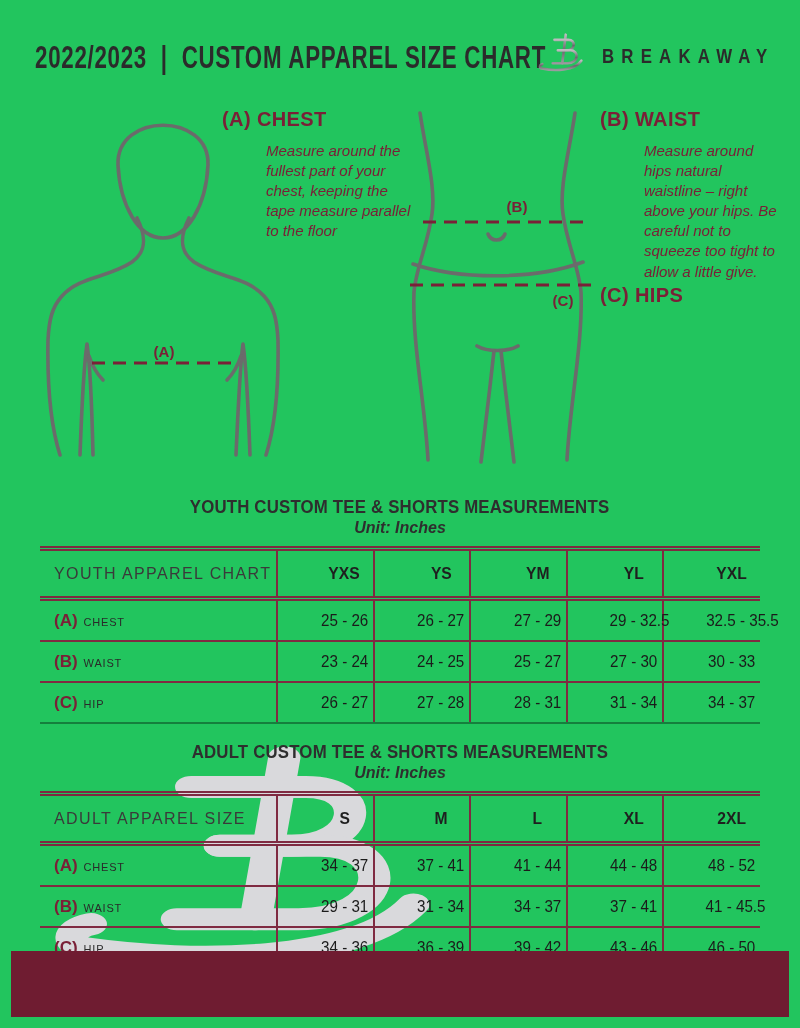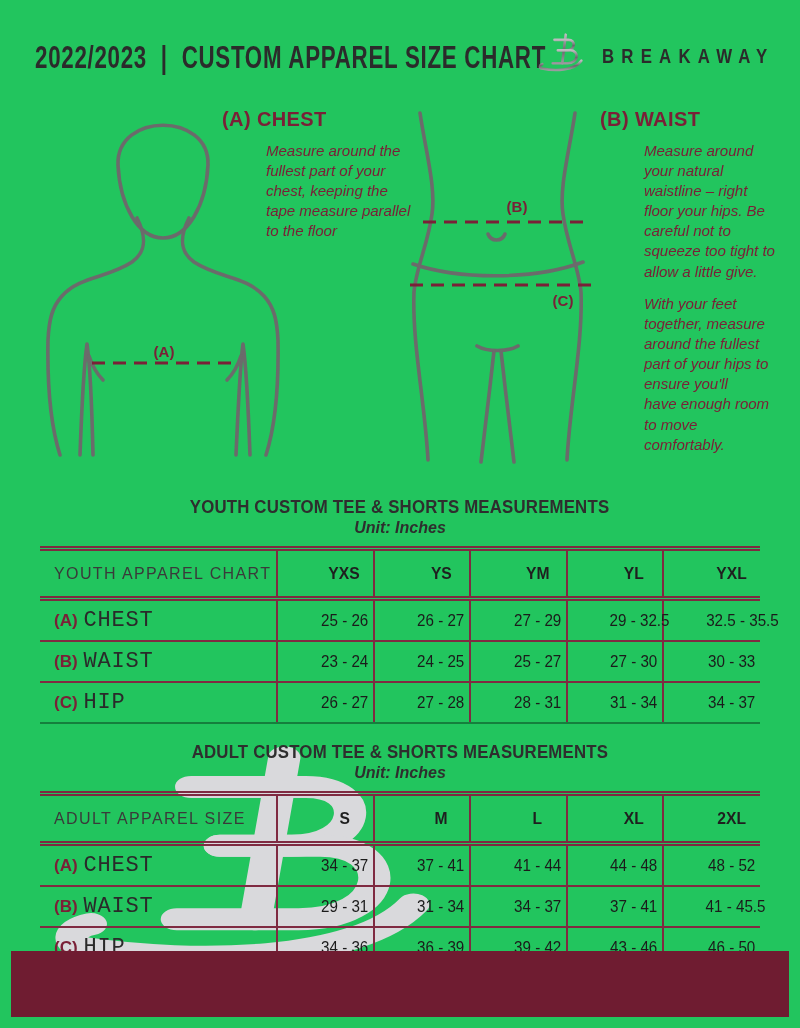--- a/index.html
+++ b/index.html
@@ -35,21 +35,21 @@
   .tbl-unit{font-size:16px;font-style:italic;font-weight:bold;color:#2e2e2e;margin-top:1px;}
   table.size-table{width:720px;border-collapse:collapse;table-layout:fixed;margin-top:9px;position:relative;z-index:2;}
   .size-table thead th{height:43px;border-top:5px double #7f2a41;border-bottom:5px double #7f2a41;}
   .size-table tbody td{height:37px;border-bottom:2px solid #7f2a41;}
   .size-table tbody tr:last-child td{border-bottom:2px solid #15803d;}
   .size-table th+th,.size-table td+td{border-left:2px solid #7f2a41;padding-left:39px;}
   .label-cell{text-align:left;padding-left:14px;}
   .apparel-label{font-size:16px;font-weight:normal;letter-spacing:1.4px;color:#3a3a3a;white-space:nowrap;}
   .size-head{display:inline-block;font-weight:bold;font-size:17px;color:#1f1f1f;transform:scaleX(0.92);}
   .prefix{color:#7a2037;font-weight:bold;font-size:17px;}
-  .rowlabel{color:#2a2a2a;font-size:22px;letter-spacing:0.8px;margin-left:6px;font-family:Liberation Mono, monospace;}
+  .rowlabel{color:#2a2a2a;font-size:11px;letter-spacing:0.8px;margin-left:6px;}
   .num{display:inline-block;font-size:16.5px;color:#1b1b1b;transform:scaleX(0.92);white-space:nowrap;}
 
   
   .footer-bar{position:absolute;left:11px;top:951px;width:778px;height:66px;background:#6f1c31;z-index:3;}
 </style>
 </head>
 <body>
 
 <div class="page">
 
@@ -97,25 +97,24 @@
     <text x="122" y="104" text-anchor="middle">(B)</text>
     <text x="168" y="198" text-anchor="middle">(C)</text>
   </svg>
 
   <div class="ins" style="left:222px;top:108px;width:196px;">
     <div class="ins-head">(A) CHEST</div>
     <div class="ins-body">Measure around the fullest part of your chest, keeping the tape measure parallel to the floor</div>
   </div>
   <div class="ins" style="left:600px;top:108px;width:180px;">
     <div class="ins-head">(B) WAIST</div>
-    <div class="ins-body">Measure around your natural waistline – right floor your hips. Be careful not to squeeze too tight to allow a little give.</div>
+    <div class="ins-body">Measure around hips natural waistline – right above your hips. Be careful not to squeeze too tight to allow a little give.</div>
   </div>
   <div class="ins" style="left:600px;top:284px;width:180px;">
-    <div class="ins-body">With your feet together, measure around the fullest part of your hips to ensure you'll
-have enough room to move comfortably.</div>
+    <div class="ins-head">(C) HIPS</div>
   </div>
 
   <svg class="watermark" width="430" height="245" viewBox="0 0 120 100" preserveAspectRatio="none">
     <g>
       <path d="M 64,10 L 56,76"></path>
       <path d="M 38,22 L 70,22 C 88,22 86,46 66,46 L 46,46"></path>
       <path d="M 46,46 L 74,46 C 96,46 94,76 68,76 L 34,76"></path>
       <path d="M 10,78 C 3,80 3,87 9,88 C 38,94 84,94 100,70"></path>
     </g>
   </svg>

